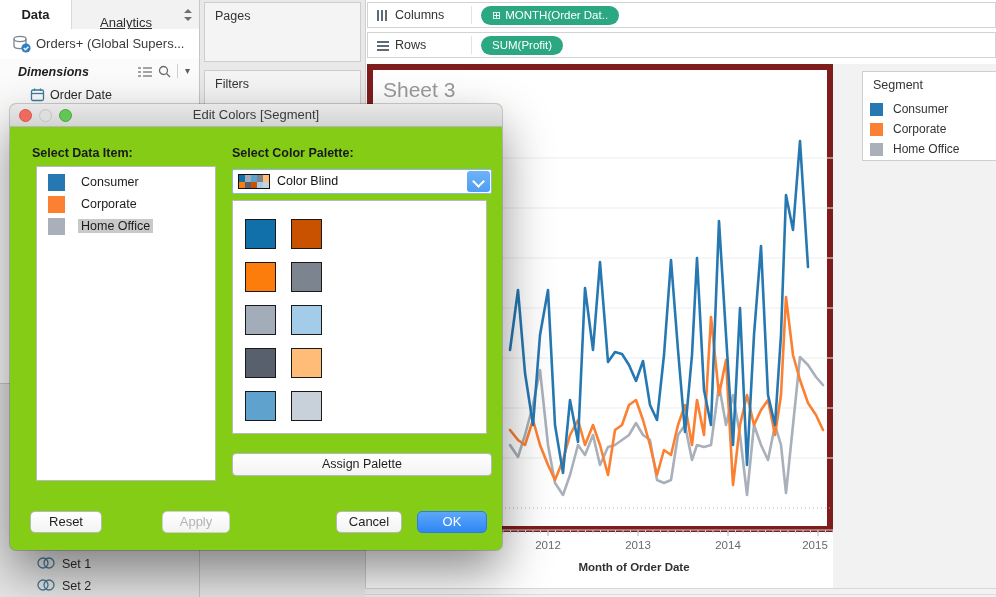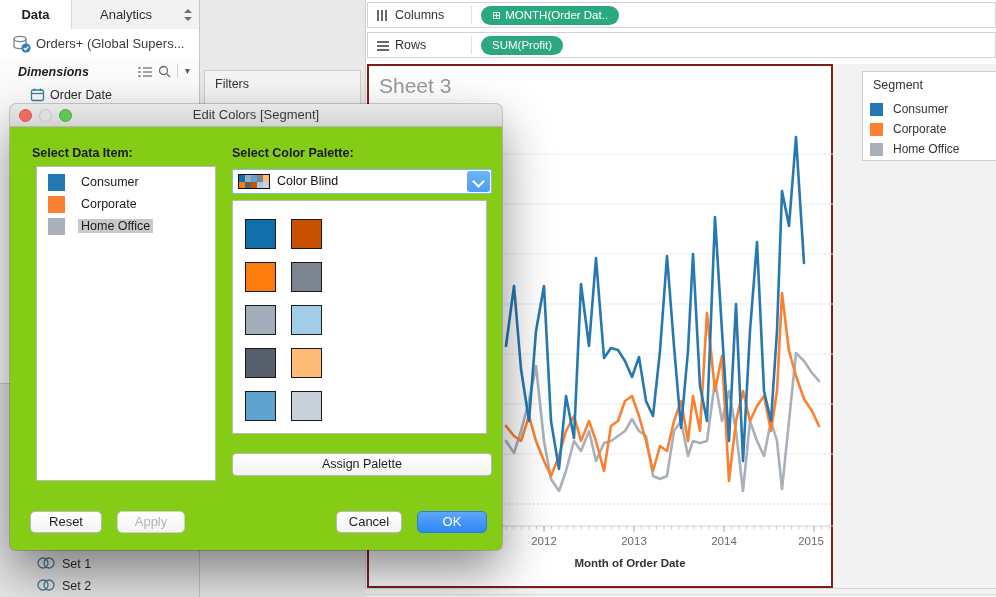--- a/index.html
+++ b/index.html
@@ -4,21 +4,21 @@
 <style>
   html,body{margin:0;padding:0;background:#ddd;}
   .screen{position:relative;width:996px;height:597px;background:#fff;overflow:hidden;
           font-family:"Liberation Sans","DejaVu Sans",sans-serif;-webkit-font-smoothing:antialiased;}
   .abs{position:absolute;}
   
   .sidebar{left:0;top:0;width:200px;height:597px;background:#fbfbfb;border-right:1px solid #c6c6c6;box-sizing:border-box;}
   .tabstrip{left:0;top:0;width:199px;height:29px;border-bottom:1px solid #d9d9d9;background:#f2f2f2;}
   .tab-data{left:0;top:0;width:72px;height:29px;background:#fff;border-right:1px solid #d9d9d9;
             font-weight:bold;font-size:13px;color:#1f1f1f;line-height:29px;text-align:center;box-sizing:border-box;}
-  .tab-analytics{left:72px;top:0;width:108px;height:29px;font-size:13px;color:#2e2e2e;line-height:29px;text-align:center;}
+  .tab-analytics{left:72px;top:8px;width:108px;height:29px;font-size:13px;color:#2e2e2e;line-height:29px;text-align:center;text-decoration:underline;}
   .sorticon{left:184px;top:9px;width:9px;height:12px;}
   .tri{position:absolute;width:0;height:0;border-left:4px solid transparent;border-right:4px solid transparent;}
   .tri.up{border-bottom:4px solid #6f6f6f;top:0;}
   .tri.dn{border-top:4px solid #6f6f6f;bottom:0;}
   .dsrow{left:0;top:29px;width:199px;height:30px;background:#fff;}
   .dslabel{left:36px;top:7px;font-size:13px;color:#3c3c3c;white-space:nowrap;}
   .dimhead{left:0;top:59px;width:199px;height:26px;font-style:italic;}
   .dimlabel{left:18px;top:6px;font-size:12.5px;font-weight:bold;color:#1f1f1f;}
   .fieldrow{left:0;top:85px;width:199px;height:20px;}
   .fieldlabel{left:50px;top:3px;font-size:12.5px;color:#2b2b2b;}
@@ -34,21 +34,21 @@
   .shelficon-cols{position:absolute;left:9px;top:7px;width:12px;height:11px;display:flex;gap:2px;}
   .shelficon-cols i{width:2px;height:11px;background:#5f6a75;}
   .shelficon-rows{position:absolute;left:9px;top:8px;width:12px;height:10px;display:flex;flex-direction:column;gap:2px;}
   .shelficon-rows i{height:2px;width:12px;background:#5f6a75;}
   .shelflabel{position:absolute;left:27px;top:5px;font-size:12.5px;color:#333;}
   .shelfdivider{position:absolute;left:103px;top:3px;bottom:3px;border-left:1px solid #e3e3e3;}
   .pill{position:absolute;left:113px;top:3px;height:19px;border-radius:10px;background:#2ba881;color:#fff;
         font-size:11.5px;line-height:19px;padding:0 11px;white-space:nowrap;}
   .pillplus{margin-right:4px;font-size:11px;}
   
-  .sheetpane{left:367px;top:64px;width:466px;height:524px;background:#fff;border:2px solid #7f1d1d;box-sizing:border-box;}
+  .sheetpane{left:367px;top:64px;width:466px;height:468px;background:#fff;border:6px solid #7f1d1d;box-sizing:border-box;}
   .sheettitle{position:absolute;left:10px;top:8px;font-size:21px;color:#9a9a9a;}
   .rightarea{left:833px;top:64px;width:163px;height:524px;background:#f2f2f2;}
   .legendcard{position:absolute;left:5px;top:7px;width:175px;height:90px;background:#fff;border:1px solid #cfcfcf;box-sizing:border-box;margin-left:24px;}
   .legendtitle{position:absolute;left:10px;top:6px;font-size:12.5px;color:#333;}
   .legenditem{position:absolute;left:0;width:150px;height:18px;}
   .legendswatch{position:absolute;left:7px;top:1px;width:13px;height:13px;}
   .legendtext{position:absolute;left:30px;top:0;font-size:12px;color:#333;}
   .bottomstrip{left:365px;top:588px;width:631px;height:9px;background:#f2f2f2;border-top:1px solid #d8d8d8;box-sizing:border-box;}
   .bottomline{left:365px;top:594px;width:631px;height:0;border-top:1px solid #dcdcdc;}
   
@@ -73,21 +73,21 @@
   .ddmini div{width:100%;height:100%;}
   .ddtext{position:absolute;left:44px;top:4px;font-size:12.5px;color:#111;}
   .ddbtn{position:absolute;right:1px;top:1px;width:23px;height:21px;border-radius:3px;background:linear-gradient(#6db3f8,#4f9df3);}
   .chev{position:absolute;left:7px;top:6px;width:7px;height:7px;border-right:2px solid #fff;border-bottom:2px solid #fff;transform:rotate(45deg);}
   .palettebox{position:absolute;left:222px;top:96px;width:255px;height:234px;background:#fff;border:1px solid #b9b9b9;box-sizing:border-box;}
   .pgrid{position:absolute;left:12px;top:18px;display:grid;grid-template-rows:repeat(5,30px);grid-auto-flow:column;
          grid-auto-columns:31px;row-gap:13px;column-gap:15px;}
   .pswatch{width:31px;height:30px;border:1px solid #1a1a1a;box-sizing:border-box;}
   .btn{position:absolute;height:22px;border-radius:5px;background:linear-gradient(#ffffff,#f3f3f3);
        border:1px solid #b8b8b8;box-sizing:border-box;font-size:13px;color:#1e1e1e;text-align:center;line-height:20px;}
-  .btn.disabled{color:#b4b4b4;border-color:#d0d0d0;}
+  .btn.disabled{color:#b4b4b4;border-color:#d0d0d0;margin-left:45px;}
   .btn.primary{background:linear-gradient(#5ea7f9,#2f86f6);border-color:#2a7de0;color:#fff;}
   .assignbtn{position:absolute;left:222px;top:349px;width:260px;height:23px;border-radius:4px;
              background:linear-gradient(#ffffff,#f3f3f3);border:1px solid #b8b8b8;box-sizing:border-box;
              font-size:12.5px;color:#1e1e1e;text-align:center;line-height:21px;}
 </style>
 </head>
 <body>
 
 <div class="screen">
 
@@ -149,20 +149,23 @@
         <svg class="abs" style="left:37px;top:3px" width="18" height="14">
           <circle cx="6" cy="7" r="5" fill="none" stroke="#4a7a96" stroke-width="1.3"></circle>
           <circle cx="12" cy="7" r="5" fill="none" stroke="#4a7a96" stroke-width="1.3"></circle>
         </svg>
         <span class="setlabel">Set 2</span>
       </div>
     </div>
   </div>
 
   <div class="abs cardscol">
+    <div class="card" style="top:2px;height:60px">
+      <div class="cardlabel">Pages</div>
+    </div>
     <div class="card" style="top:70px;height:72px">
       <div class="cardlabel">Filters</div>
     </div>
   </div>
 
   <div class="abs shelfrow" style="top:32px">
     <div class="shelficon-rows">
         <i></i>
         <i></i>
         <i></i>

